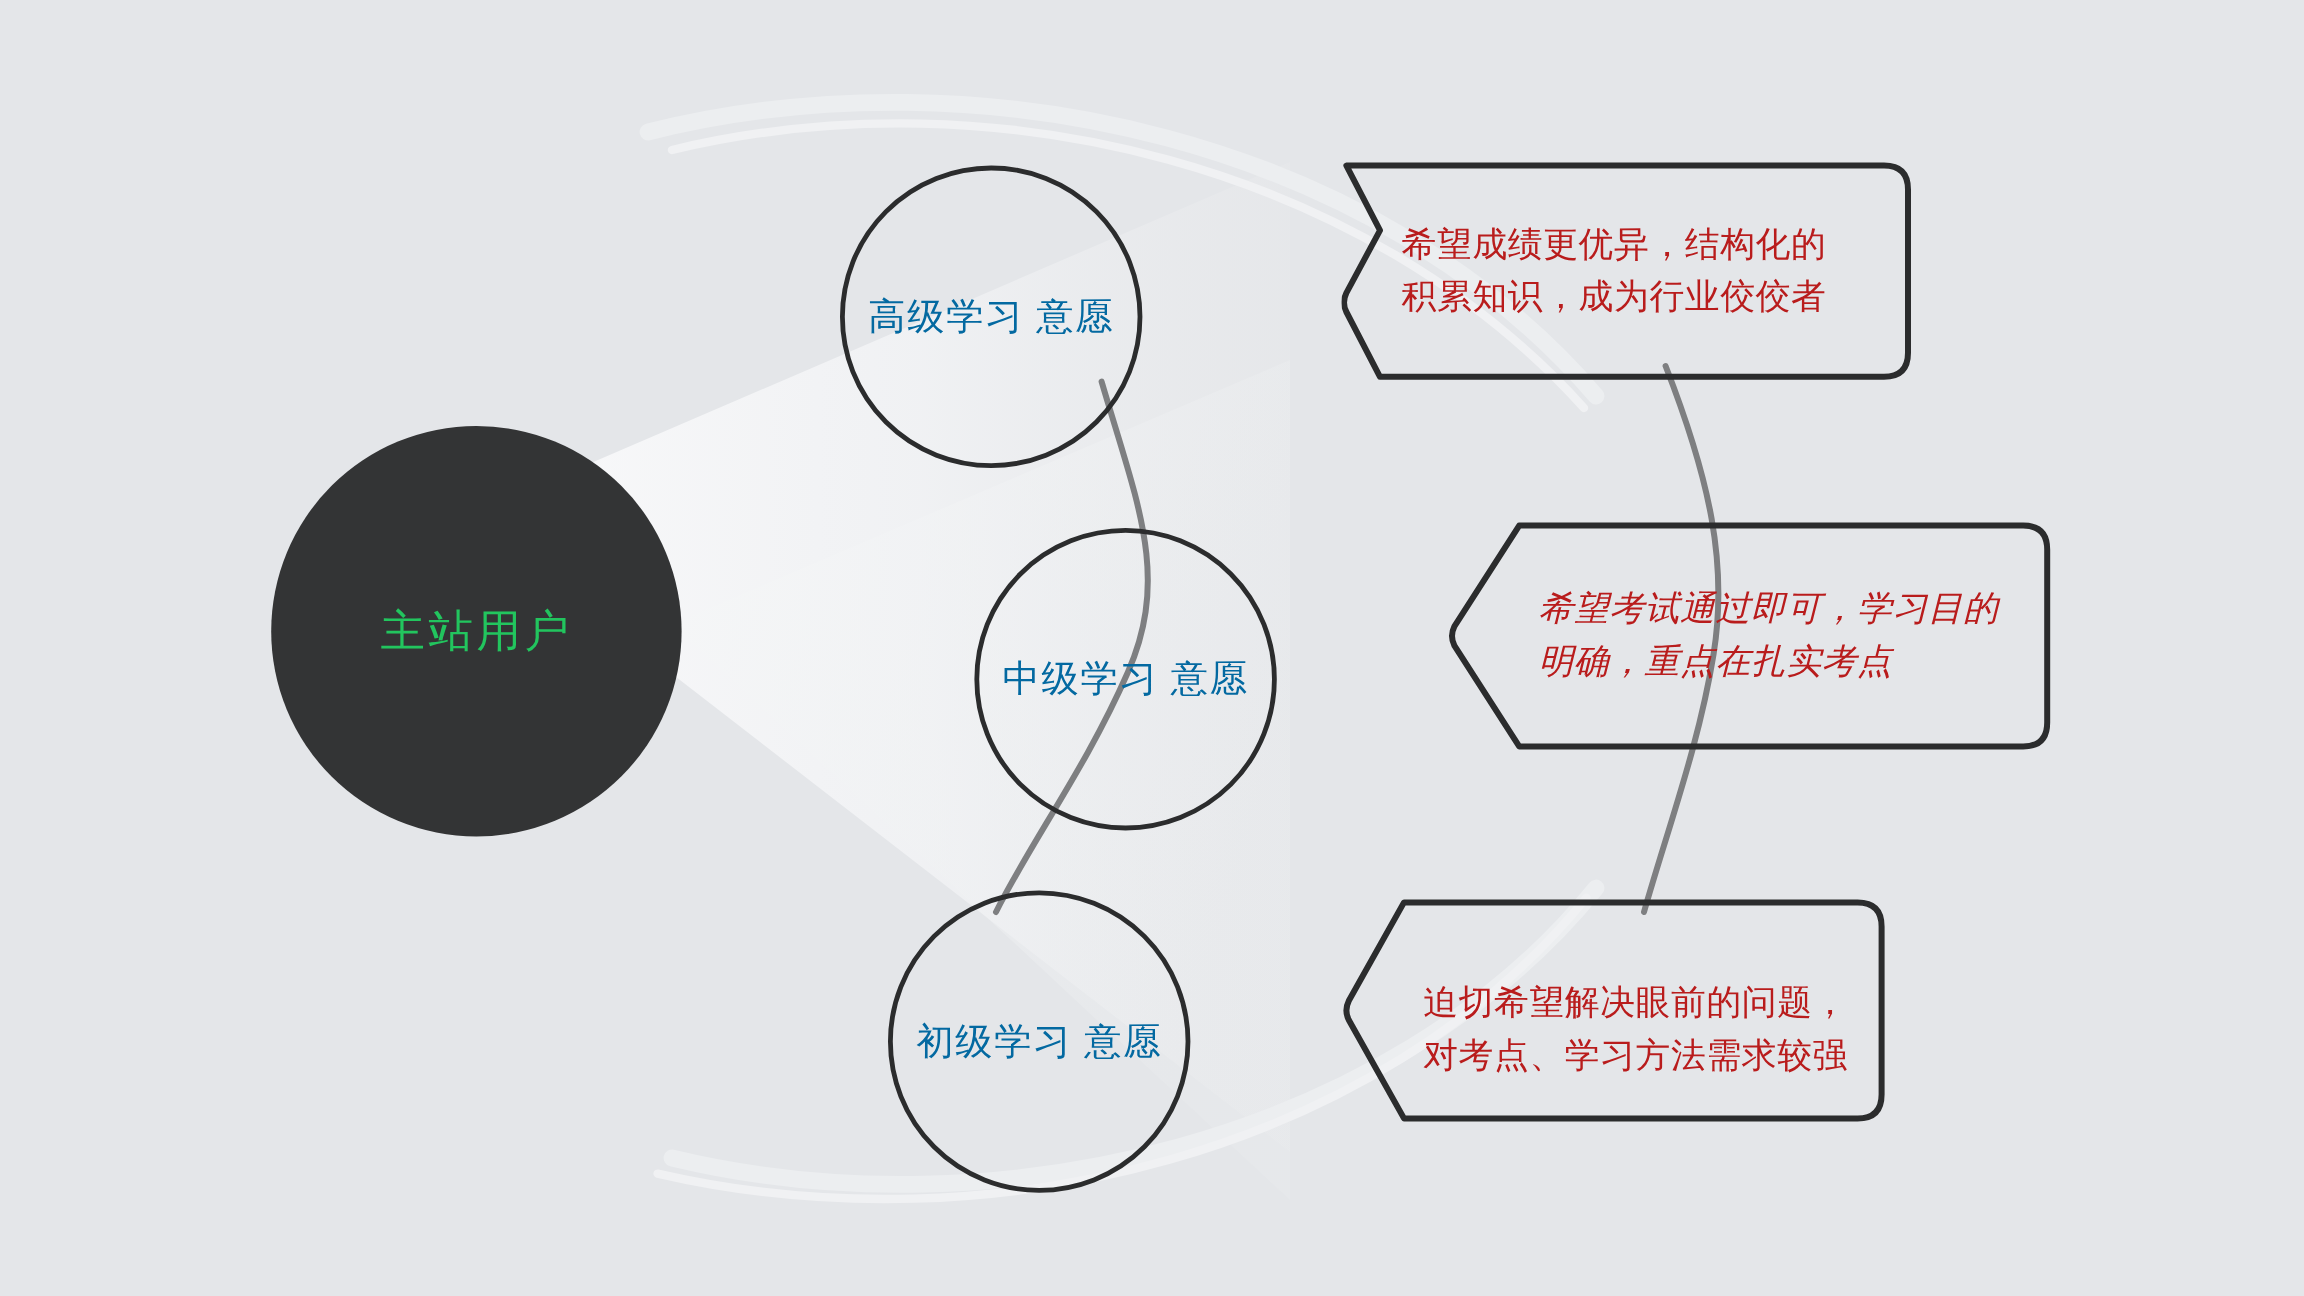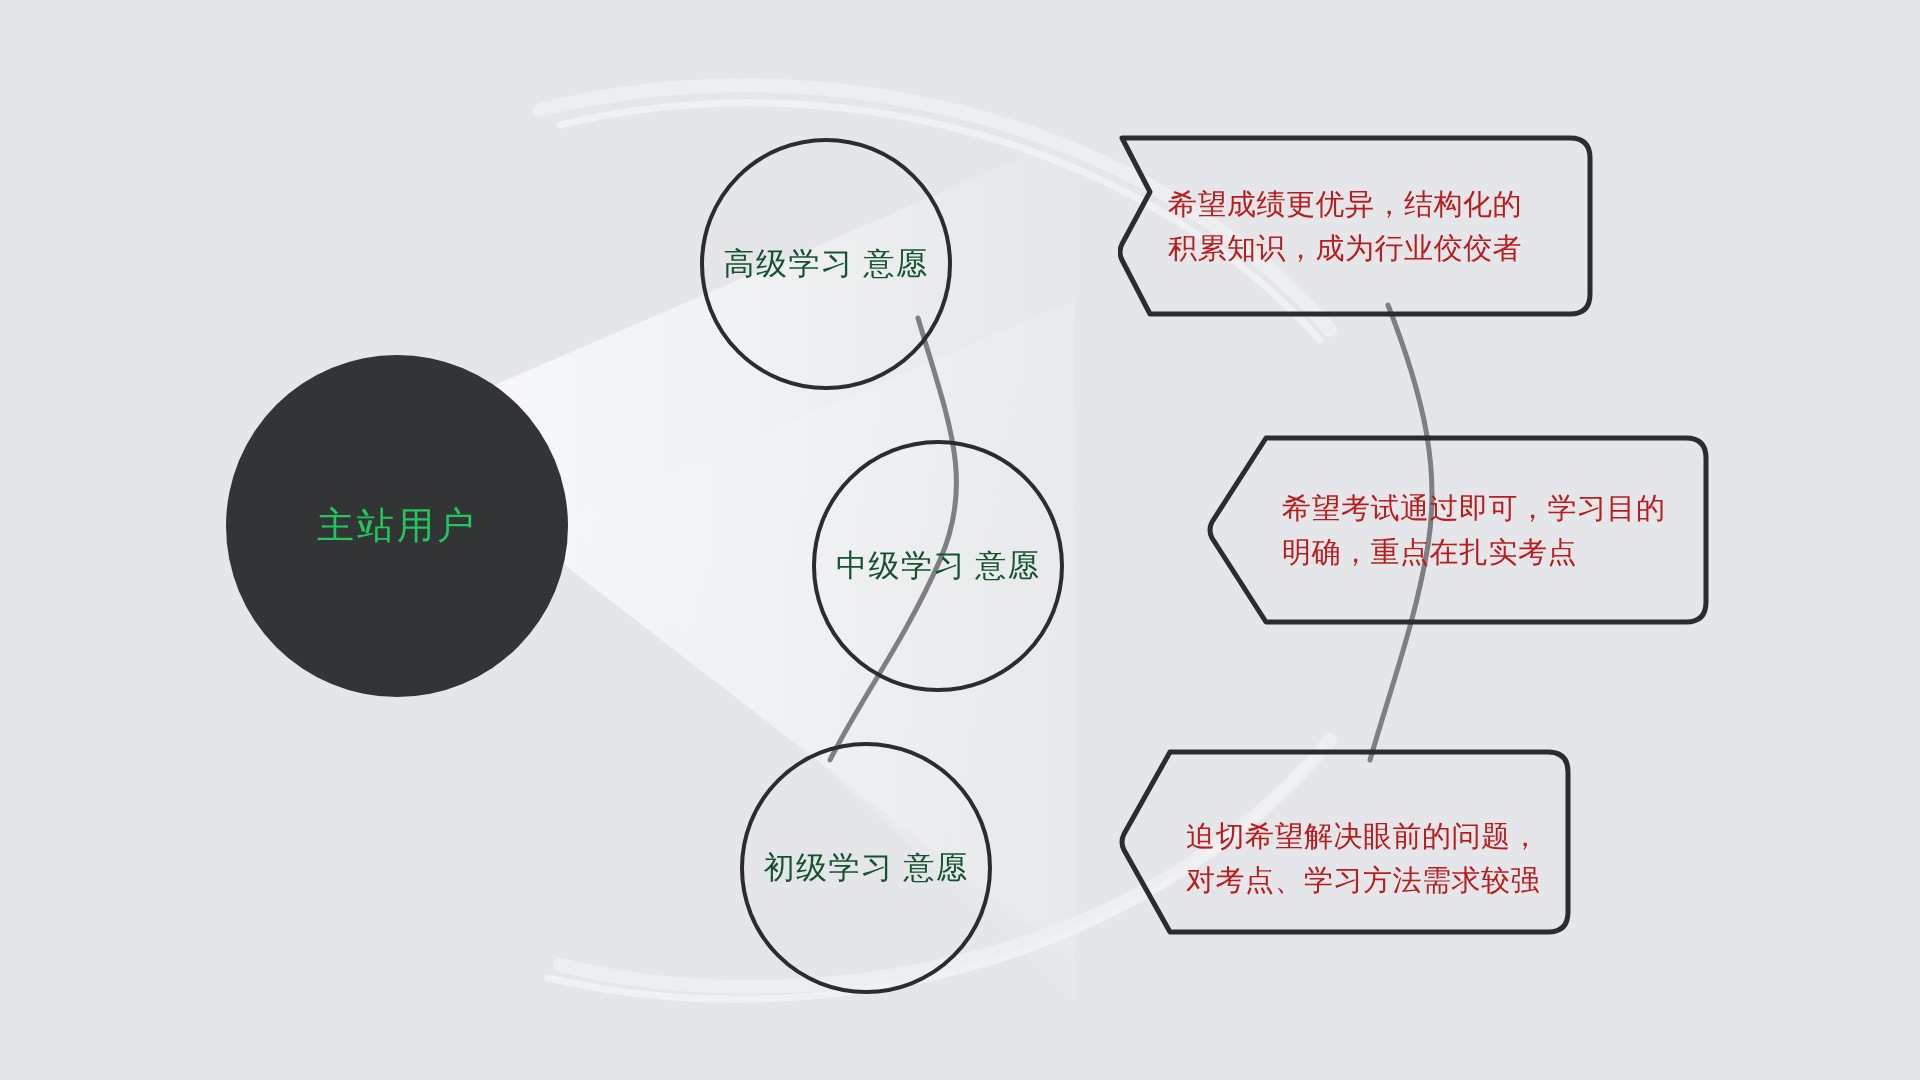--- a/index.html
+++ b/index.html
@@ -56,21 +56,21 @@
     border-radius: 50%;
     border: 4px solid #2b2c2d;
     background: transparent;
     box-sizing: border-box;
     display: flex;
     align-items: center;
     justify-content: center;
     text-align: center;
   }
   .node-label {
-    color: #14532d;
+    color: #0369a1;
     font-size: 31px;
     line-height: 1.38;
     letter-spacing: 1.5px;
   }
 
   
   .callout {
     position: absolute;
     box-sizing: border-box;
     display: flex;
@@ -127,40 +127,40 @@
 
   <div class="hub" style="left:226px; top:355px; width:342px; height:342px;">
     <span class="hub-label">主站用户</span>
   </div>
 
   <div class="node" style="left:700px; top:138px; width:252px; height:252px;">
     <span class="node-label">高级学习
 意愿</span>
   </div>
 
-  <div class="node" style="left:812px; top:440px; width:252px; height:252px;font-family:Liberation Serif, serif;">
+  <div class="node" style="left:812px; top:440px; width:252px; height:252px;">
     <span class="node-label">中级学习
 意愿</span>
   </div>
 
   <div class="node" style="left:740px; top:742px; width:252px; height:252px;">
     <span class="node-label">初级学习
 意愿</span>
   </div>
 
   <div class="callout" style="left:1118px; top:134px; width:476px; height:184px;">
     <svg class="callout-svg" viewBox="0 0 476 184" preserveAspectRatio="none">
       <path d="M 32 4 L 452 4 Q 472 4 472 24 L 472 160 Q 472 180 452 180 L 32 180
                L 4 126 Q 0 118 4 110 L 32 58 L 4 4 Z" fill="none" stroke="#2b2c2d" stroke-width="5" stroke-linejoin="round" stroke-linecap="round"></path>
     </svg>
     <span class="callout-text" style="margin-left:50px;">希望成绩更优异，结构化的
 积累知识，成为行业佼佼者</span>
   </div>
 
-  <div class="callout" style="left:1206px; top:434px; width:504px; height:192px;">
+  <div class="callout" style="left:1206px; top:434px; width:504px; height:192px;font-style:italic;">
     <svg class="callout-svg" viewBox="0 0 504 192" preserveAspectRatio="none">
       <path d="M 60 4 L 480 4 Q 500 4 500 24 L 500 168 Q 500 188 480 188 L 60 188
                L 6 104 Q 2 96 6 88 Z" fill="none" stroke="#2b2c2d" stroke-width="5" stroke-linejoin="round" stroke-linecap="round"></path>
     </svg>
     <span class="callout-text" style="margin-left:76px;">希望考试通过即可，学习目的
 明确，重点在扎实考点</span>
   </div>
 
   <div class="callout" style="left:1118px; top:748px; width:454px; height:188px;">
     <svg class="callout-svg" viewBox="0 0 454 188" preserveAspectRatio="none">

